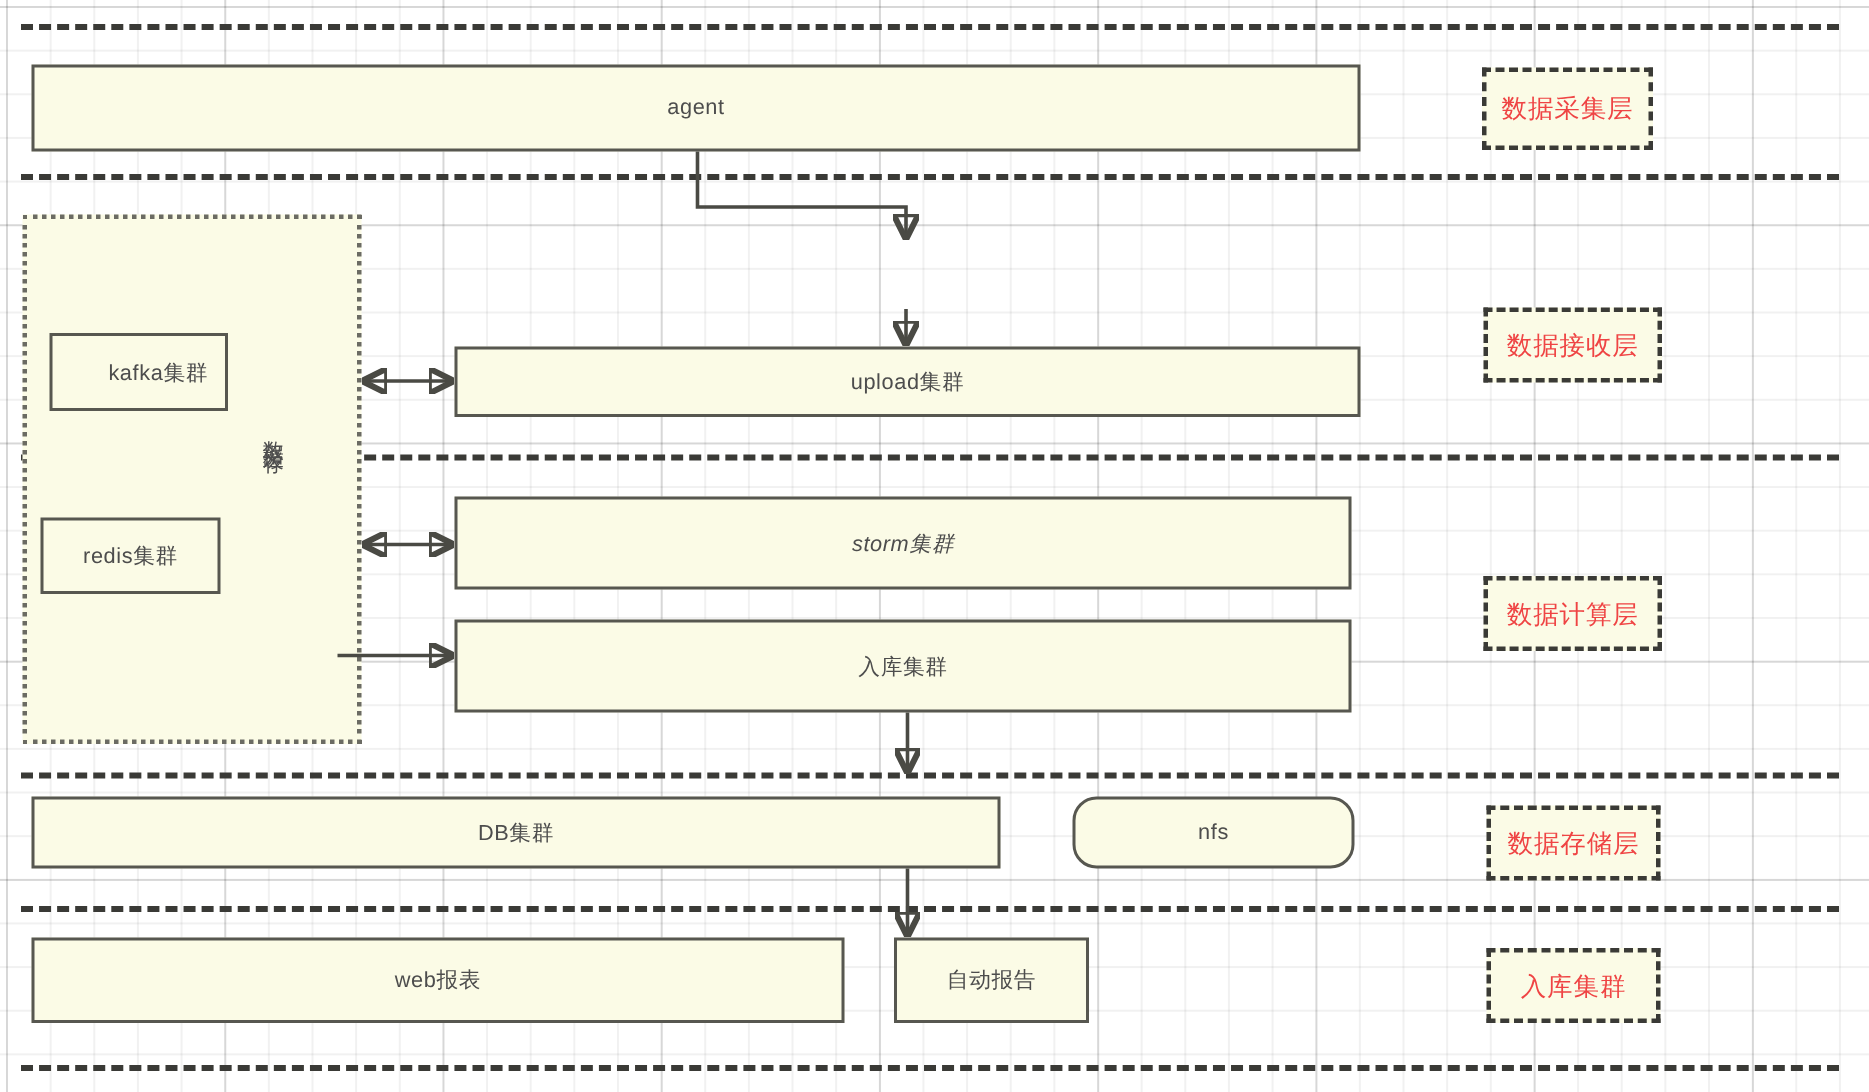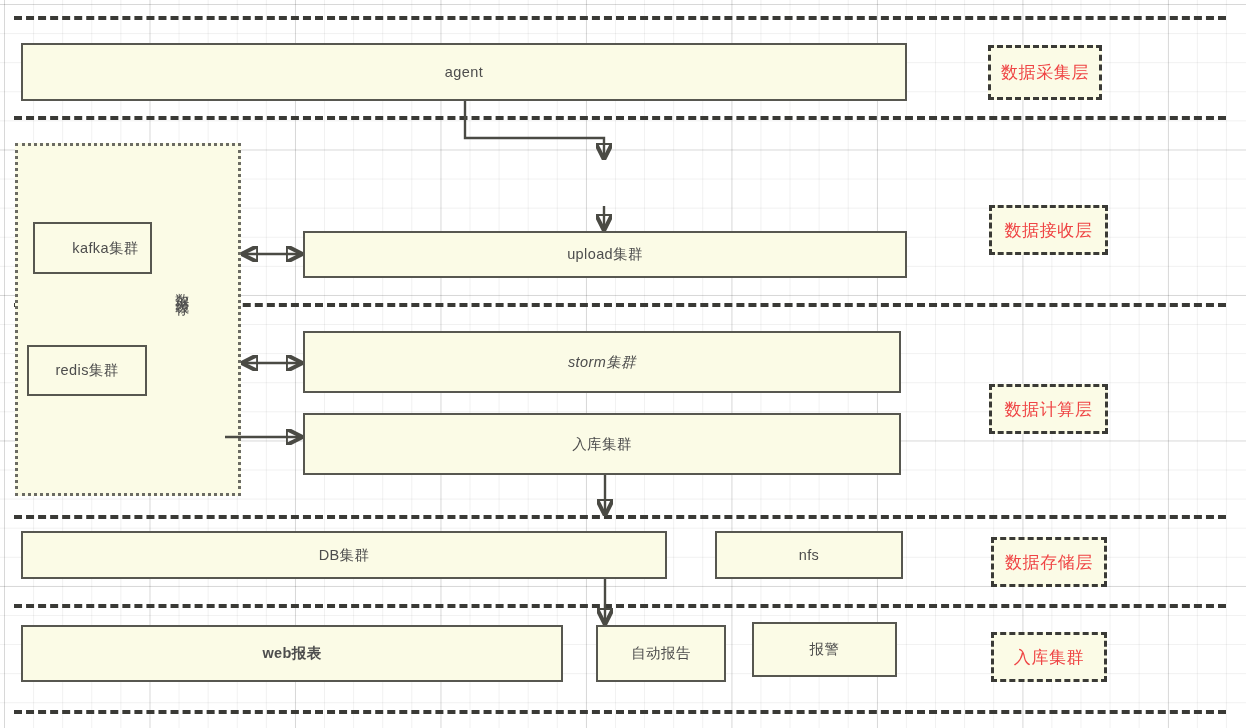--- a/index.html
+++ b/index.html
@@ -123,27 +123,26 @@
   <div class="node" style="left:33px; top:222px; width:119px; height:52px;padding-left:26px;">kafka集群</div>
 
   <div class="node" style="left:27px; top:345px; width:120px; height:51px;text-align:right;">redis集群</div>
 
   <div class="node" style="left:303px; top:331px; width:598px; height:62px;font-style:italic;">storm集群</div>
 
   <div class="node" style="left:303px; top:413px; width:598px; height:62px;">入库集群</div>
 
   <div class="node" style="left:21px; top:531px; width:646px; height:48px;">DB集群</div>
 
-  <div class="node" style="left:715px; top:531px; width:188px; height:48px;">nfs</div>
+  <div class="node" style="left:715px; top:531px; width:188px; height:48px;border-radius:16px;">nfs</div>
 
-  <div class="node" style="left:21px; top:625px; width:542px; height:57px;font-weight:bold;">web报表</div>
+  <div class="node" style="left:21px; top:625px; width:542px; height:57px;">web报表</div>
 
   <div class="node" style="left:596px; top:625px; width:130px; height:57px;">自动报告</div>
 
-  <div class="node" style="left:752px; top:622px; width:145px; height:55px;">报警</div>
 
   <div class="layer-tag" style="left:988px; top:45px; width:114px; height:55px;">数据采集层</div>
 
   <div class="layer-tag" style="left:989px; top:205px; width:119px; height:50px;">数据接收层</div>
 
   <div class="layer-tag" style="left:991px; top:537px; width:116px; height:50px;">数据存储层</div>
 
   <div class="layer-tag" style="left:989px; top:384px; width:119px; height:50px;">数据计算层</div>
 
   <div class="layer-tag" style="left:991px; top:632px; width:116px; height:50px;">入库集群</div>

